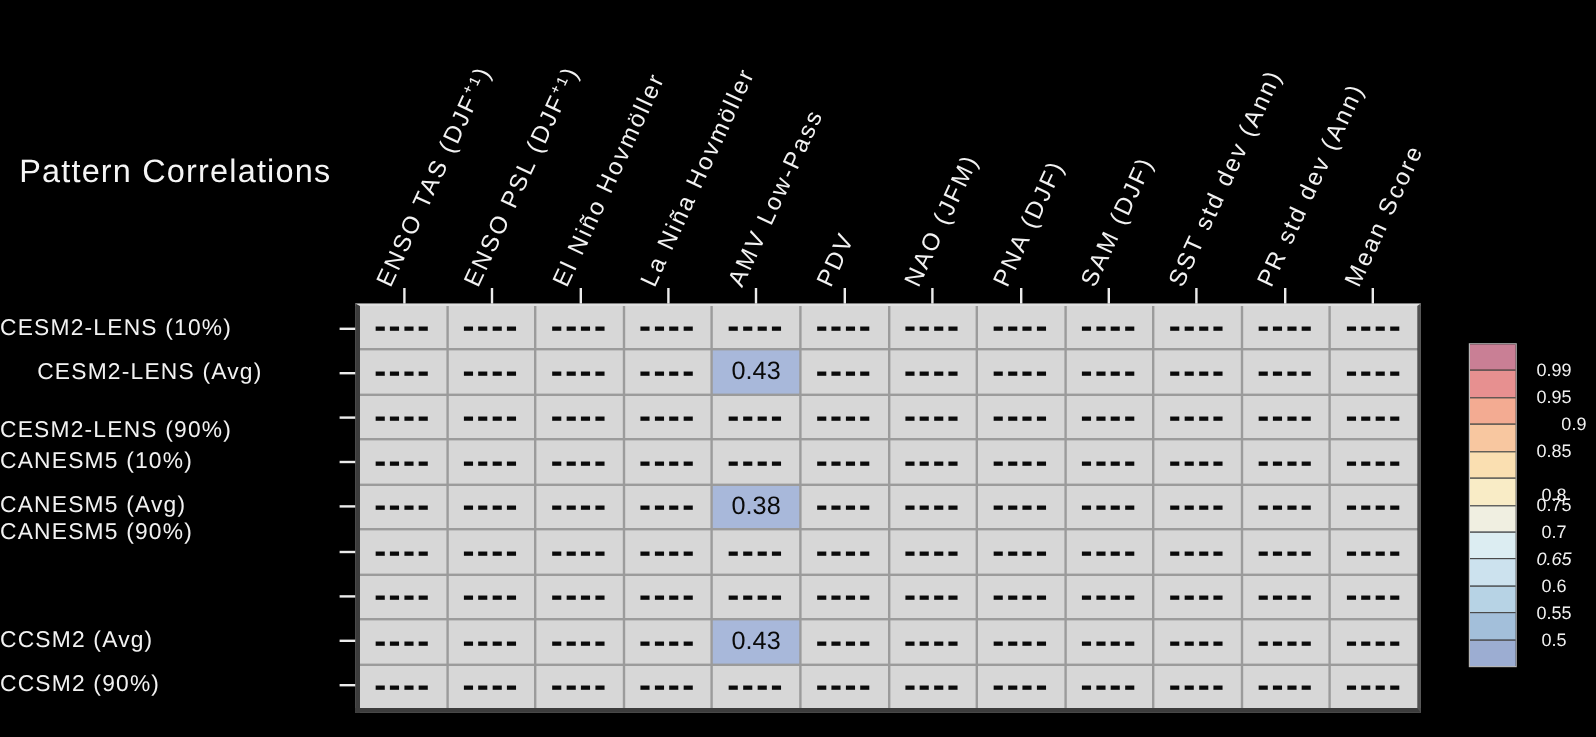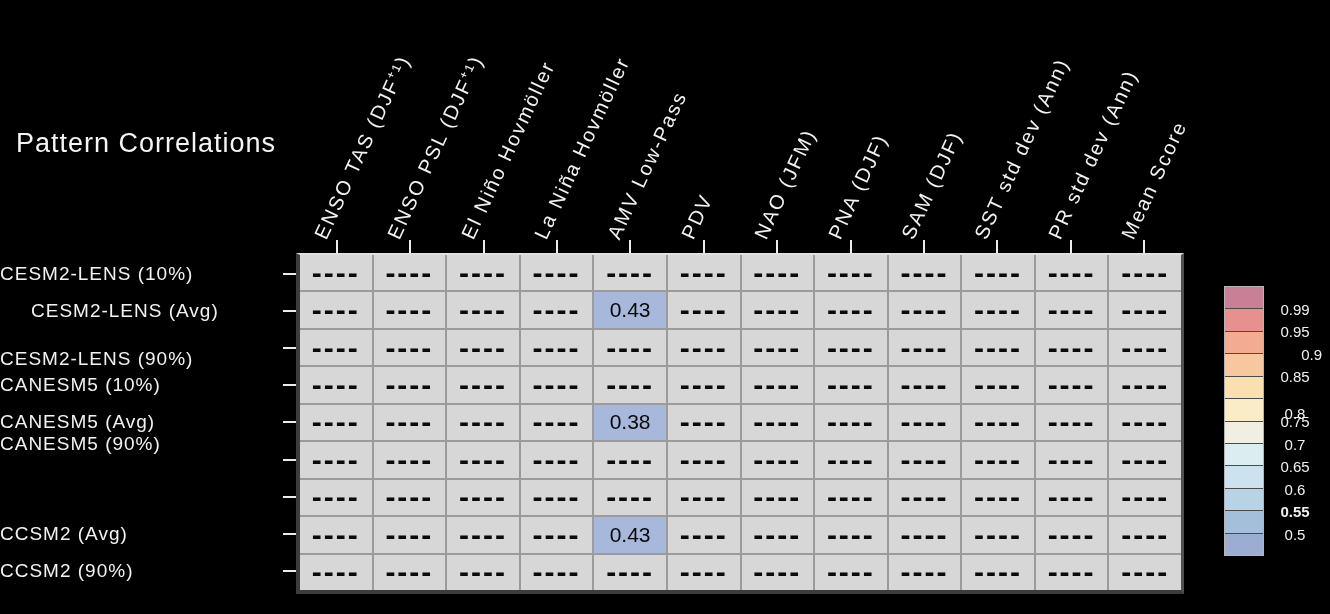--- a/index.html
+++ b/index.html
@@ -225,17 +225,17 @@
     <div class="rlabel" style="top: 522.15px;">CCSM2 (Avg)</div>
     <div class="rtick" style="left: 283px; top: 570.37px;"></div>
     <div class="rlabel" style="top: 559.37px;">CCSM2 (90%)</div>
     <div class="llabel" style="top: 308.5px;">0.99</div>
     <div class="llabel" style="top: 331px;">0.95</div>
     <div class="llabel" style="top: 353.5px; text-align: right;">0.9</div>
     <div class="llabel" style="top: 376px;">0.85</div>
     <div class="llabel" style="top: 413px;">0.8</div>
     <div class="llabel" style="top: 421px;">0.75</div>
     <div class="llabel" style="top: 443.5px;">0.7</div>
-    <div class="llabel" style="top: 466px;">0.65</div>
+    <div class="llabel" style="top: 466px; font-style: italic;">0.65</div>
     <div class="llabel" style="top: 488.5px;">0.6</div>
-    <div class="llabel" style="top: 511px; font-weight: bold;">0.55</div>
+    <div class="llabel" style="top: 511px;">0.55</div>
     <div class="llabel" style="top: 533.5px;">0.5</div>
   </div>
 
 </body></html>

